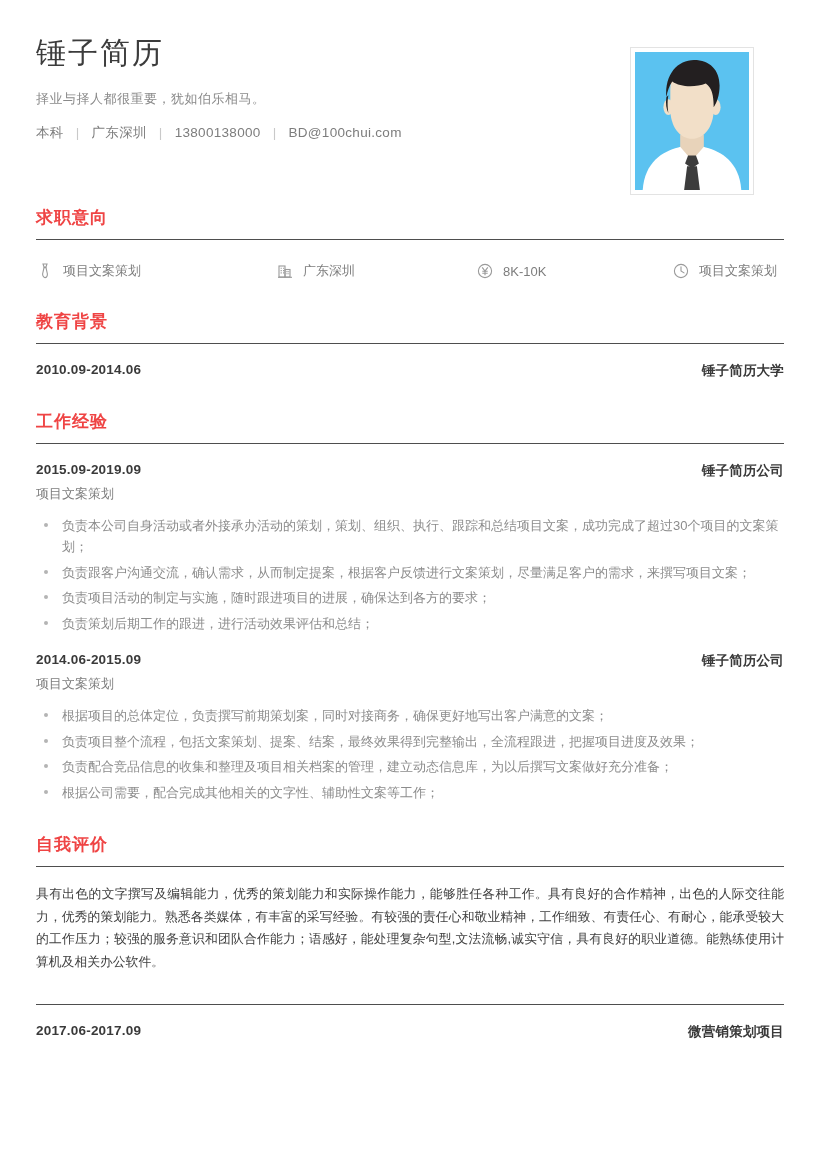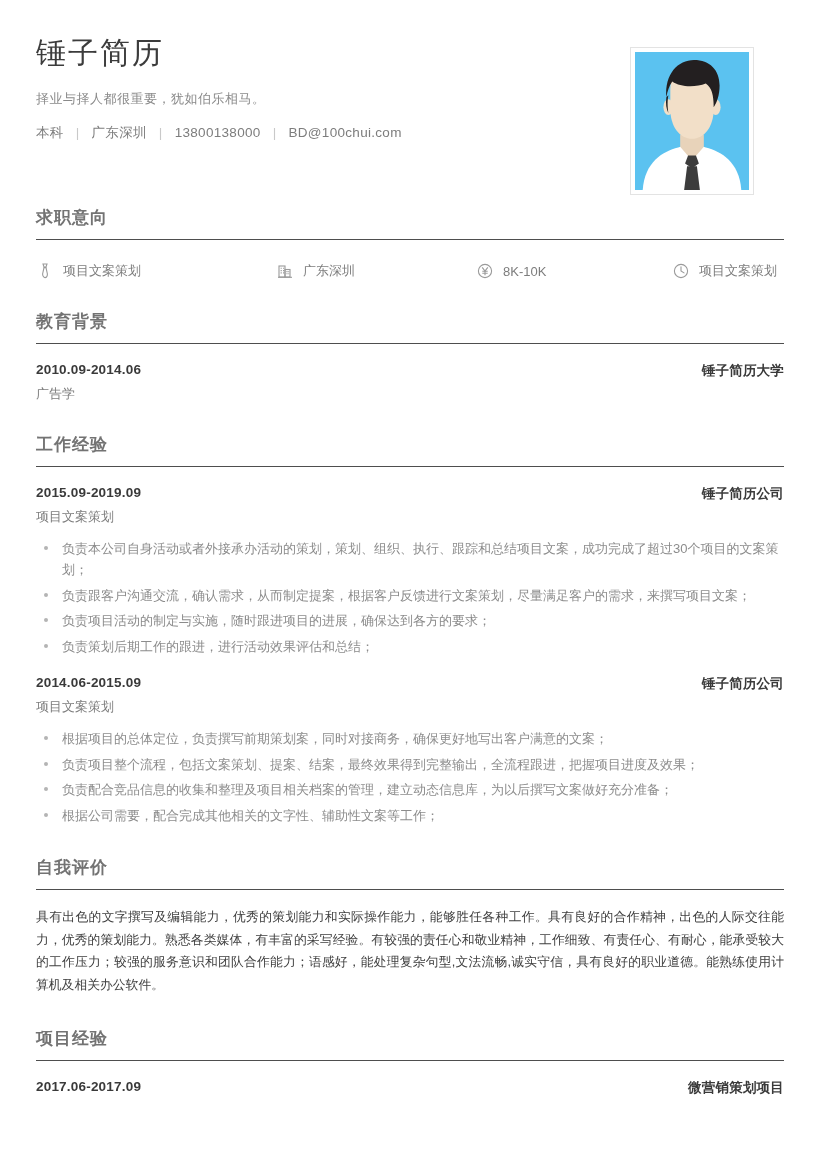--- a/index.html
+++ b/index.html
@@ -28,21 +28,21 @@
   .avatar-frame {
     position: absolute; right: 30px; top: 47px;
     width: 124px; height: 148px;
     background: #ffffff; border: 1px solid #e3e3e3; padding: 4px;
   }
   .avatar-inner { width: 100%; height: 100%; overflow: hidden; position: relative; background: #5bc2f0; }
 
   
   .section { margin-top: 30px; }
   .section-title {
-    font-size: 17px; font-weight: bold; color: #737373;
+    font-size: 17px; font-weight: bold; color: #ef4444;
     letter-spacing: 1px; margin: 0 0 10px 0;
   }
   .section-rule { height: 1px; background: #2f2f2f; width: 100%; opacity: .85; }
 
   
   .intent-row { display: flex; margin-top: 22px; }
   .intent-item { display: flex; align-items: center; font-size: 13px; color: #7d7d7d; }
   .intent-item:nth-child(1) { width: 240px; }
   .intent-item:nth-child(2) { width: 200px; }
   .intent-item:nth-child(3) { width: 196px; }
@@ -173,21 +173,20 @@
 
   <div class="section">
     <div class="section-title">教育背景</div>
     <div class="section-rule"></div>
 
     <div class="entry">
       <div class="entry-head">
         <span class="entry-date">2010.09-2014.06</span>
         <span class="entry-org">锤子简历大学</span>
       </div>
-      <div class="entry-sub">广告学</div>
     </div>
   </div>
 
   <div class="section">
     <div class="section-title">工作经验</div>
     <div class="section-rule"></div>
 
     <div class="entry">
       <div class="entry-head">
         <span class="entry-date">2015.09-2019.09</span>
@@ -217,21 +216,20 @@
     </div>
   </div>
 
   <div class="section">
     <div class="section-title">自我评价</div>
     <div class="section-rule"></div>
     <div class="para">具有出色的文字撰写及编辑能力，优秀的策划能力和实际操作能力，能够胜任各种工作。具有良好的合作精神，出色的人际交往能力，优秀的策划能力。熟悉各类媒体，有丰富的采写经验。有较强的责任心和敬业精神，工作细致、有责任心、有耐心，能承受较大的工作压力；较强的服务意识和团队合作能力；语感好，能处理复杂句型,文法流畅,诚实守信，具有良好的职业道德。能熟练使用计算机及相关办公软件。</div>
   </div>
 
   <div class="section">
-    <div class="section-title">项目经验</div>
     <div class="section-rule"></div>
 
     <div class="entry">
       <div class="entry-head">
         <span class="entry-date">2017.06-2017.09</span>
         <span class="entry-org">微营销策划项目</span>
       </div>
     </div>
   </div>
 

